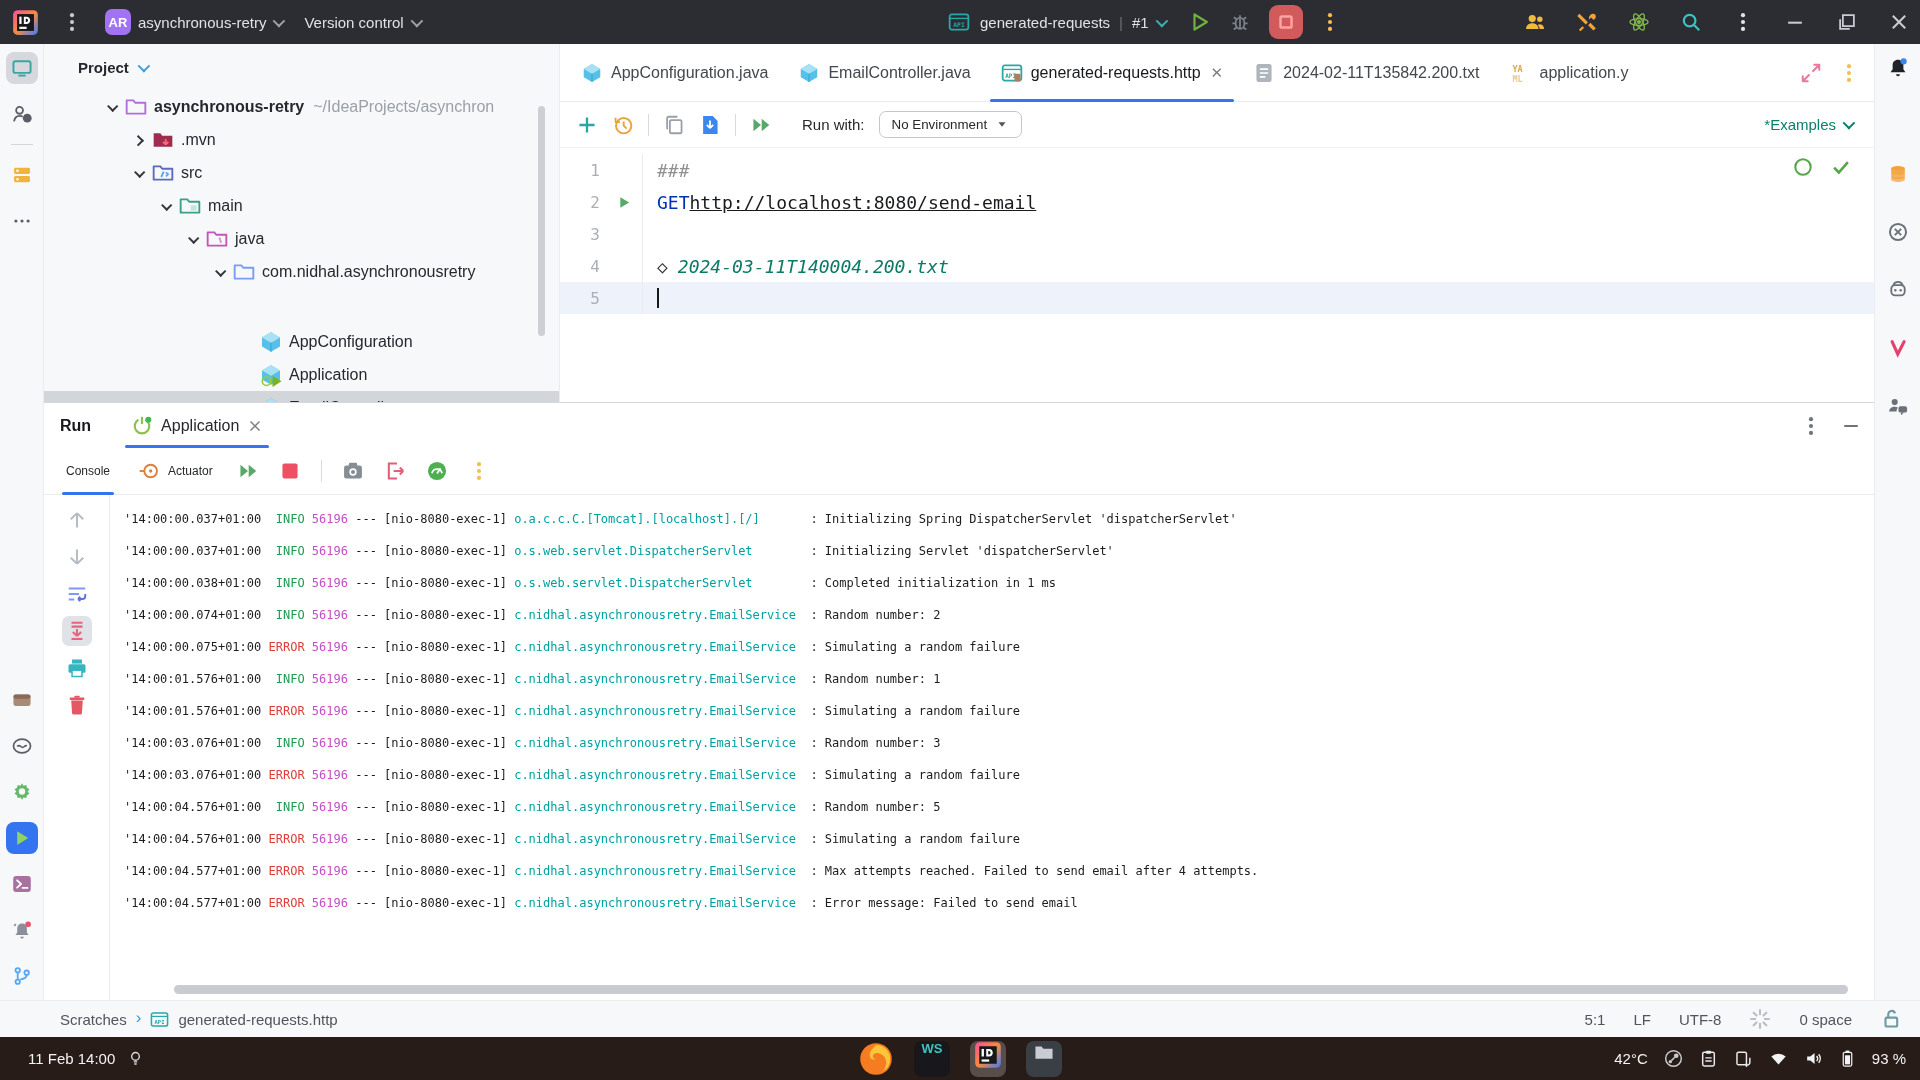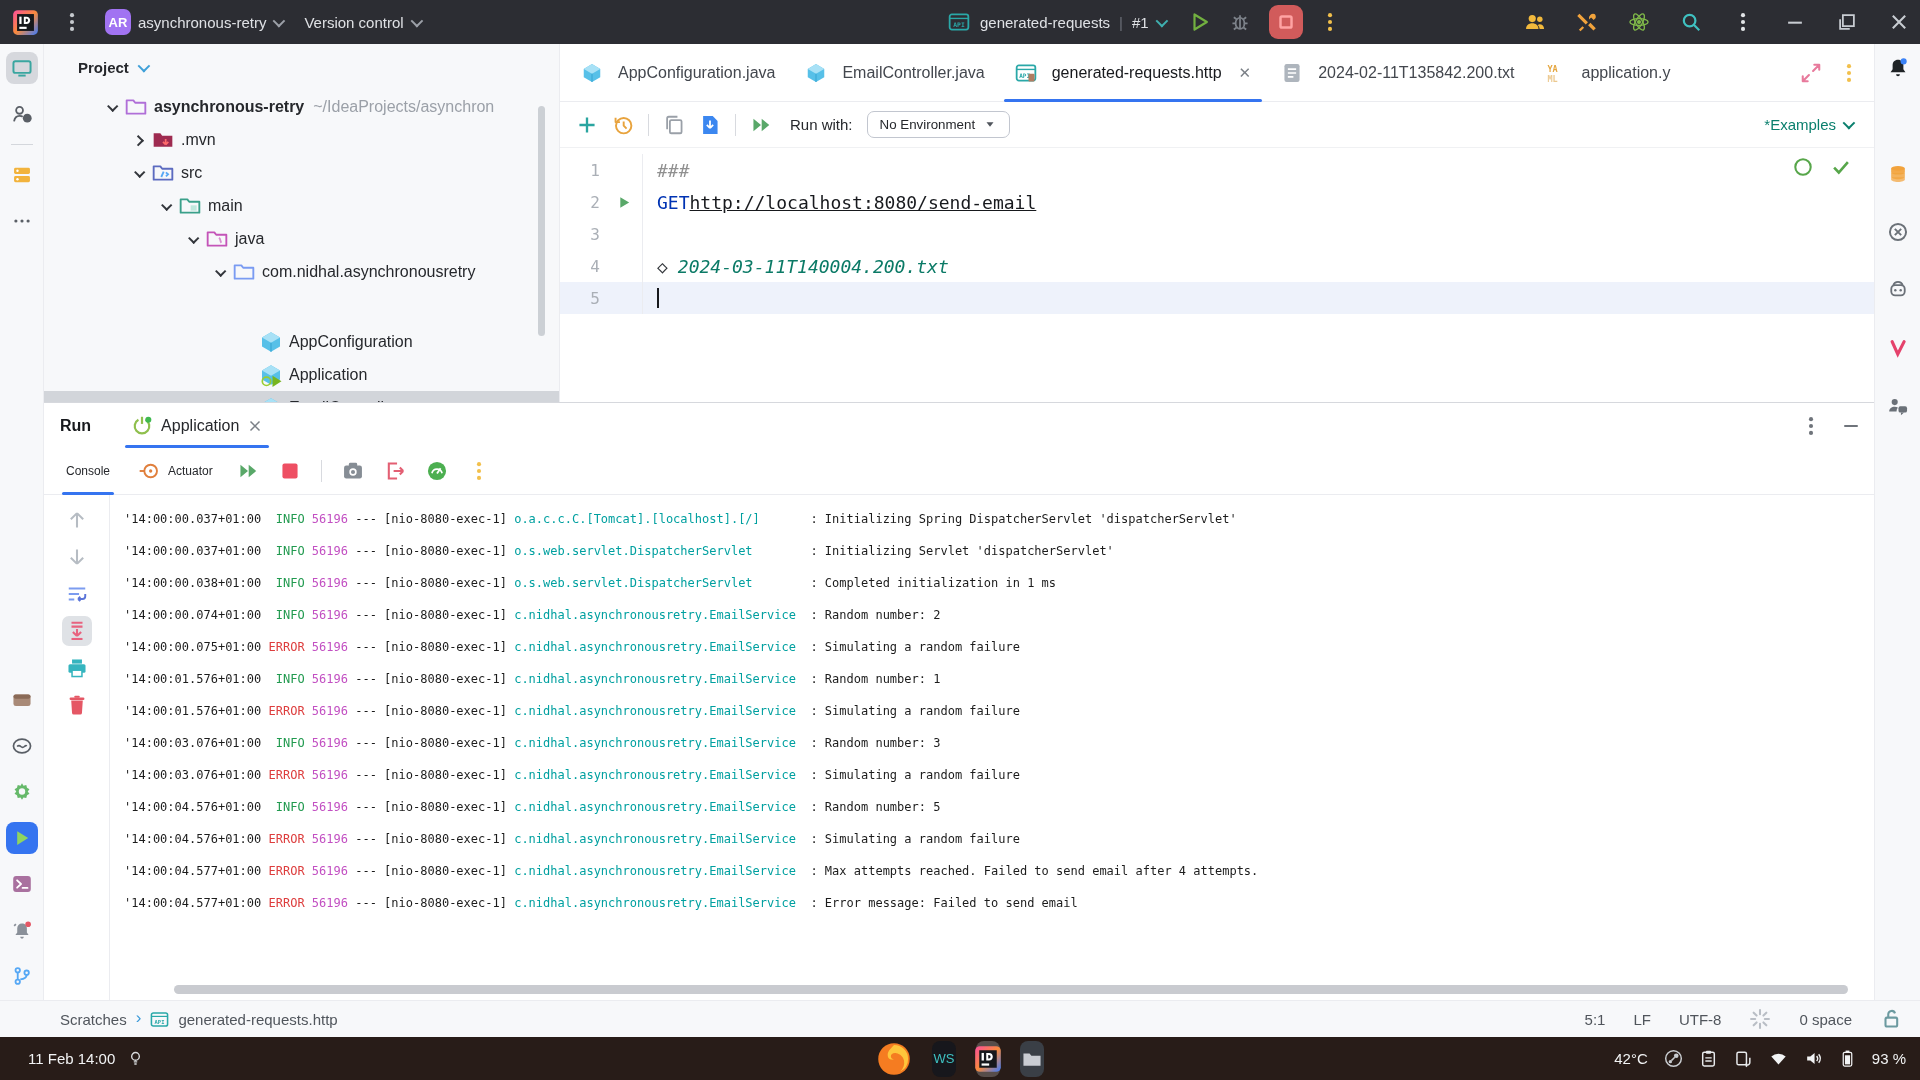--- a/index.html
+++ b/index.html
@@ -47,28 +47,28 @@
   .tchev .right{transform:rotate(-45deg) translateX(-1px)}
   .ticon{width:24px;height:24px;margin:0 6px 0 2px}
   .tlabel.bold{font-weight:bold}
   .tsuffix{color:#9ba0a8;margin-left:9px}
   .pp-hscroll{height:8px;background:#b6bac0;border-radius:4px;margin:2px 8px 0 6px}
   .pp-vscroll{position:absolute;right:14px;top:62px;width:7px;height:230px;background:#ccd0d5;border-radius:4px}
 
   
   .editor-zone{flex:1;display:flex;flex-direction:column;min-width:0;background:#fff;position:relative}
   .tabs{height:58px;flex:0 0 58px;display:flex;align-items:stretch;border-bottom:1px solid #ebecf0;padding-left:6px}
-  .tab{display:flex;align-items:center;gap:15px;padding:0 15px;font-size:16px;color:#43474e;position:relative;white-space:nowrap}
+  .tab{display:flex;align-items:center;gap:8px;padding:0 15px;font-size:16px;color:#43474e;position:relative;white-space:nowrap}
   .tab.active{color:#17191d}
   .tab.active::after{content:"";position:absolute;left:4px;right:4px;bottom:-1px;height:3px;background:#3574f0;border-radius:2px}
   .tab .x{color:#7b8087;font-size:15px;margin-left:2px}
   .tab-ctl{margin-left:auto;display:flex;align-items:center;gap:16px;padding-right:14px}
   .etoolbar{height:46px;flex:0 0 46px;display:flex;align-items:center;gap:14px;padding-left:16px;border-bottom:1px solid #f0f1f3}
   .vdiv{width:1px;height:22px;background:#d8dadf}
-  .runwith{color:#26282c;margin-left:4px}
+  .runwith{color:#26282c;margin-left:16px}
   .envbtn{display:flex;align-items:flex-start;gap:8px;border:1px solid #c2c6cf;border-radius:7px;background:#fff;padding:5px 12px;color:#26282c}
   .examples{margin-left:auto;margin-right:22px;color:#0a7f6d;display:flex;align-items:center;gap:7px}
   .chev.tealdark{border-color:#0a7f6d}
   .code{font-family:"DejaVu Sans Mono",monospace;font-size:18px;padding-top:6px}
   .eline{display:flex;height:32px;align-items:center}
   .eline.current{background:#eef2fb}
   .num{width:46px;text-align:right;color:#aaafb6;font-family:"DejaVu Sans Mono",monospace;font-size:16px;padding-right:6px;flex:0 0 46px}
   .gico{width:36px;display:flex;align-items:center;justify-content:center;flex:0 0 36px}
   .ctext{border-left:1px solid #ebecf0;padding-left:14px;flex:1;white-space:pre;height:32px;display:flex;align-items:center}
   .kw{color:#0033b3}
@@ -106,21 +106,21 @@
   
   .status-bar{height:37px;flex:0 0 37px;background:#f7f8fa;border-top:1px solid #ebecf0;display:flex;align-items:center;color:#50555c;padding:0 18px 0 60px}
   .sb-left{display:flex;align-items:center;gap:9px}
   .sb-crumb-sep{color:#3b9ad9;font-size:17px;transform:translateY(-1px)}
   .sb-right{margin-left:auto;display:flex;align-items:center;gap:28px}
 
   
   .taskbar{height:43px;flex:0 0 43px;background:#281c18;color:#f2f3f4;display:flex;align-items:center;position:relative;font-size:15px}
   .tk-left{display:flex;align-items:center;gap:12px;padding-left:28px}
   .tk-center{position:absolute;left:50%;transform:translateX(-50%);display:flex;align-items:center;gap:20px}
-  .tile{width:24px;height:36px;border-radius:8px;display:flex;align-items:center;justify-content:center;font-weight:normal}
+  .tile{width:36px;height:36px;border-radius:8px;display:flex;justify-content:center;font-weight:bold}
   .tile.ws{background:#17171c;color:#3ec1c1;font-size:13px}
   .tile.ij{background:rgba(255,255,255,.22)}
   .tile.files{background:#3a3f46}
   .tk-right{position:absolute;right:14px;display:flex;align-items:center;gap:16px}
 </style>
 </head>
 <body>
 
 <div class="app">
 

